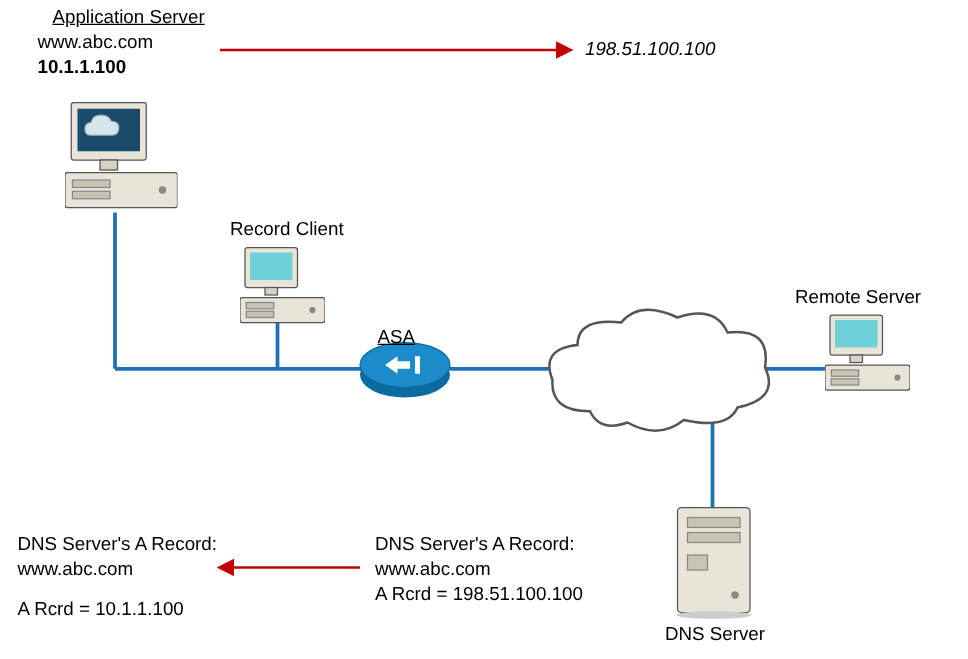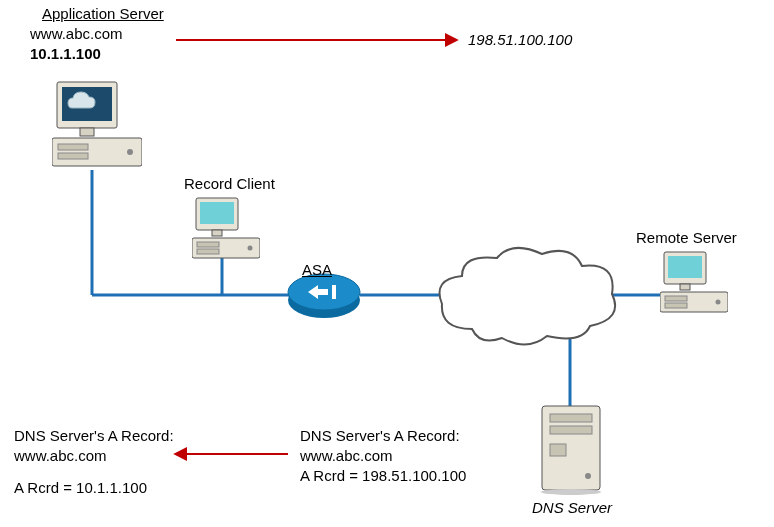--- a/index.html
+++ b/index.html
@@ -146,21 +146,21 @@
 <div class="label" style="left:30px; top:44px;font-weight:bold;">10.1.1.100</div>
 
 <div class="label" style="left:468px; top:30px;font-style:italic;">198.51.100.100</div>
 
 <div class="label" style="left:184px; top:174px;">Record Client</div>
 
 <div class="label" style="left:302px; top:260px;text-decoration:underline;">ASA</div>
 
 <div class="label" style="left:636px; top:228px;">Remote Server</div>
 
-<div class="label" style="left:532px; top:498px;font-style:italic;">DNS Server</div>
+<div class="label" style="left:532px; top:498px;">DNS Server</div>
 
 <div class="label" style="left:14px; top:426px;">DNS Server's A Record:</div>
 <div class="label" style="left:14px; top:446px;">www.abc.com</div>
 <div class="label" style="left:14px; top:466px;margin-top:12px;">A Rcrd = 10.1.1.100</div>
 
 <div class="label" style="left:300px; top:426px;">DNS Server's A Record:</div>
 <div class="label" style="left:300px; top:446px;">www.abc.com</div>
 <div class="label" style="left:300px; top:466px;">A Rcrd = 198.51.100.100</div>
 
 </body></html>

